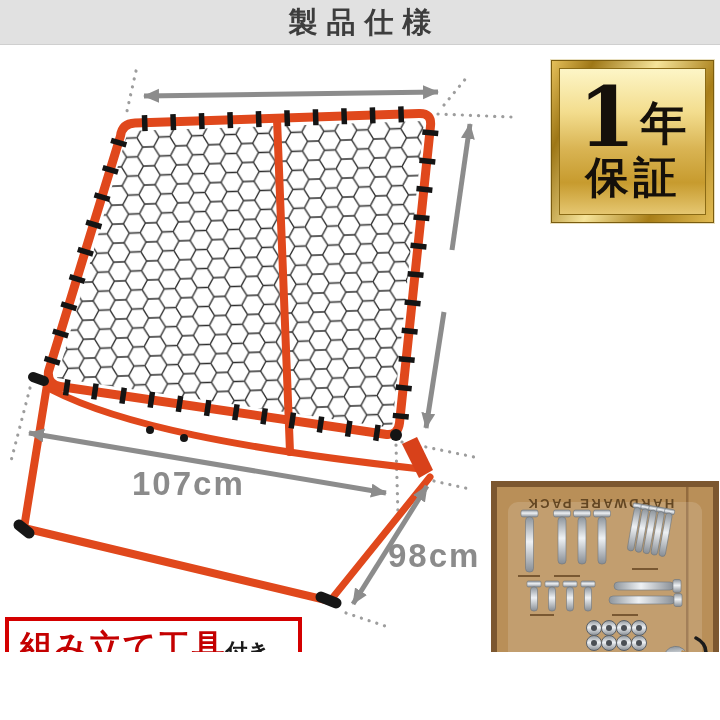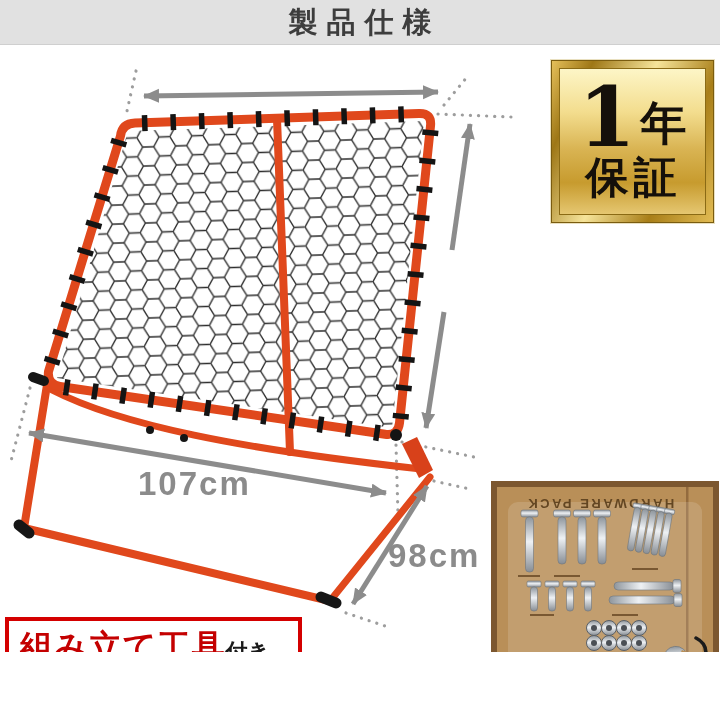--- a/index.html
+++ b/index.html
@@ -8,21 +8,21 @@
   
   .header{position:absolute;left:0;top:0;width:720px;height:44px;background:#e1e1e1;
           border-bottom:1px solid #cfcfcf;display:flex;align-items:center;justify-content:center;}
   .header-title{font-size:29px;font-weight:700;color:#3d3d3d;letter-spacing:9px;text-indent:9px;line-height:1;}
   
   .scene{position:absolute;left:0;top:0;width:720px;height:720px;}
   
   .dim{position:absolute;color:#8b8b8b;font-weight:700;font-size:33px;letter-spacing:2px;line-height:1;white-space:nowrap;}
   .dim-top{left:214px;top:57px;}
   .dim-right{left:413px;top:266px;}
-  .dim-bottom{left:138px;top:467px;}
+  .dim-bottom{left:132px;top:467px;}
   .dim-side{left:388px;top:539px;}
   
   .badge{position:absolute;left:551px;top:60px;width:163px;height:163px;box-sizing:border-box;padding:8px;
          background:linear-gradient(115deg,#e7c25c 0%,#9e7716 18%,#f6e49a 45%,#a87e18 72%,#e3bd55 100%);
          box-shadow:inset 0 0 0 1px #7a5c10, 0 0 0 1px #e9e0c0;}
   .badge-inner{width:100%;height:100%;box-sizing:border-box;
          background:linear-gradient(180deg,#fdf6c8 0%,#f3dd8e 30%,#d9b453 55%,#c79b2e 78%,#e6c873 100%);
          box-shadow:inset 0 0 0 1px #8a6a14;
          display:flex;flex-direction:column;align-items:center;justify-content:center;}
   .badge-top{display:flex;align-items:flex-start;line-height:1;}

